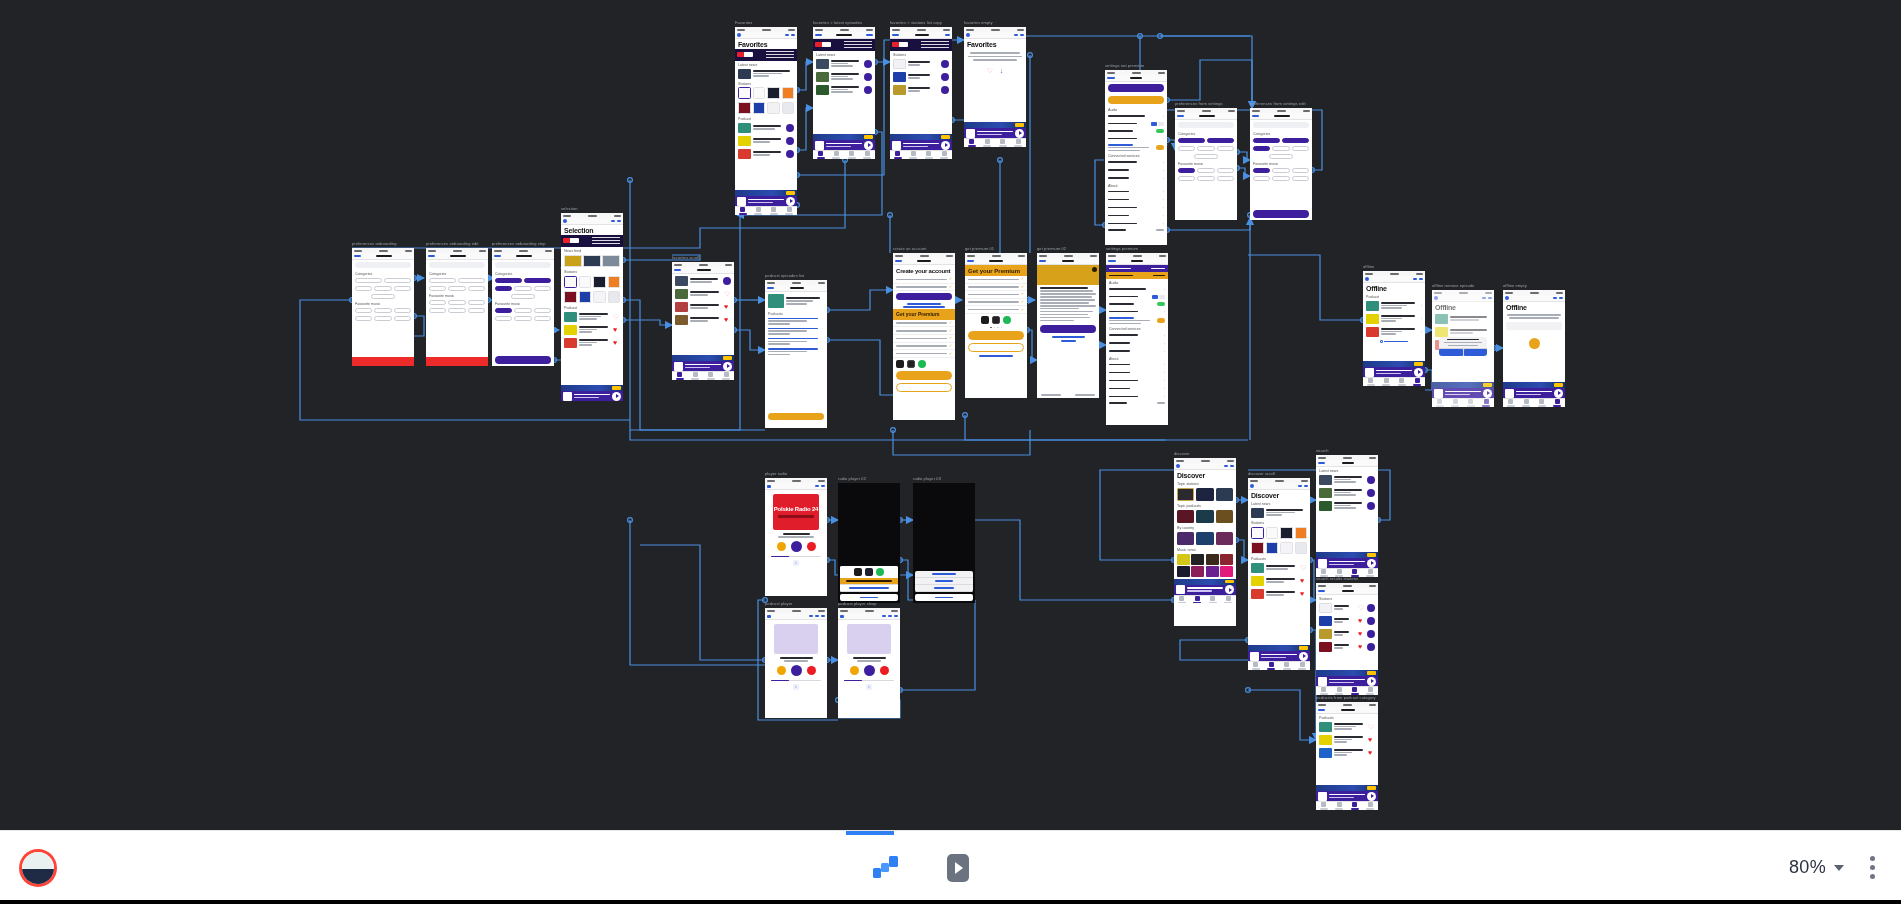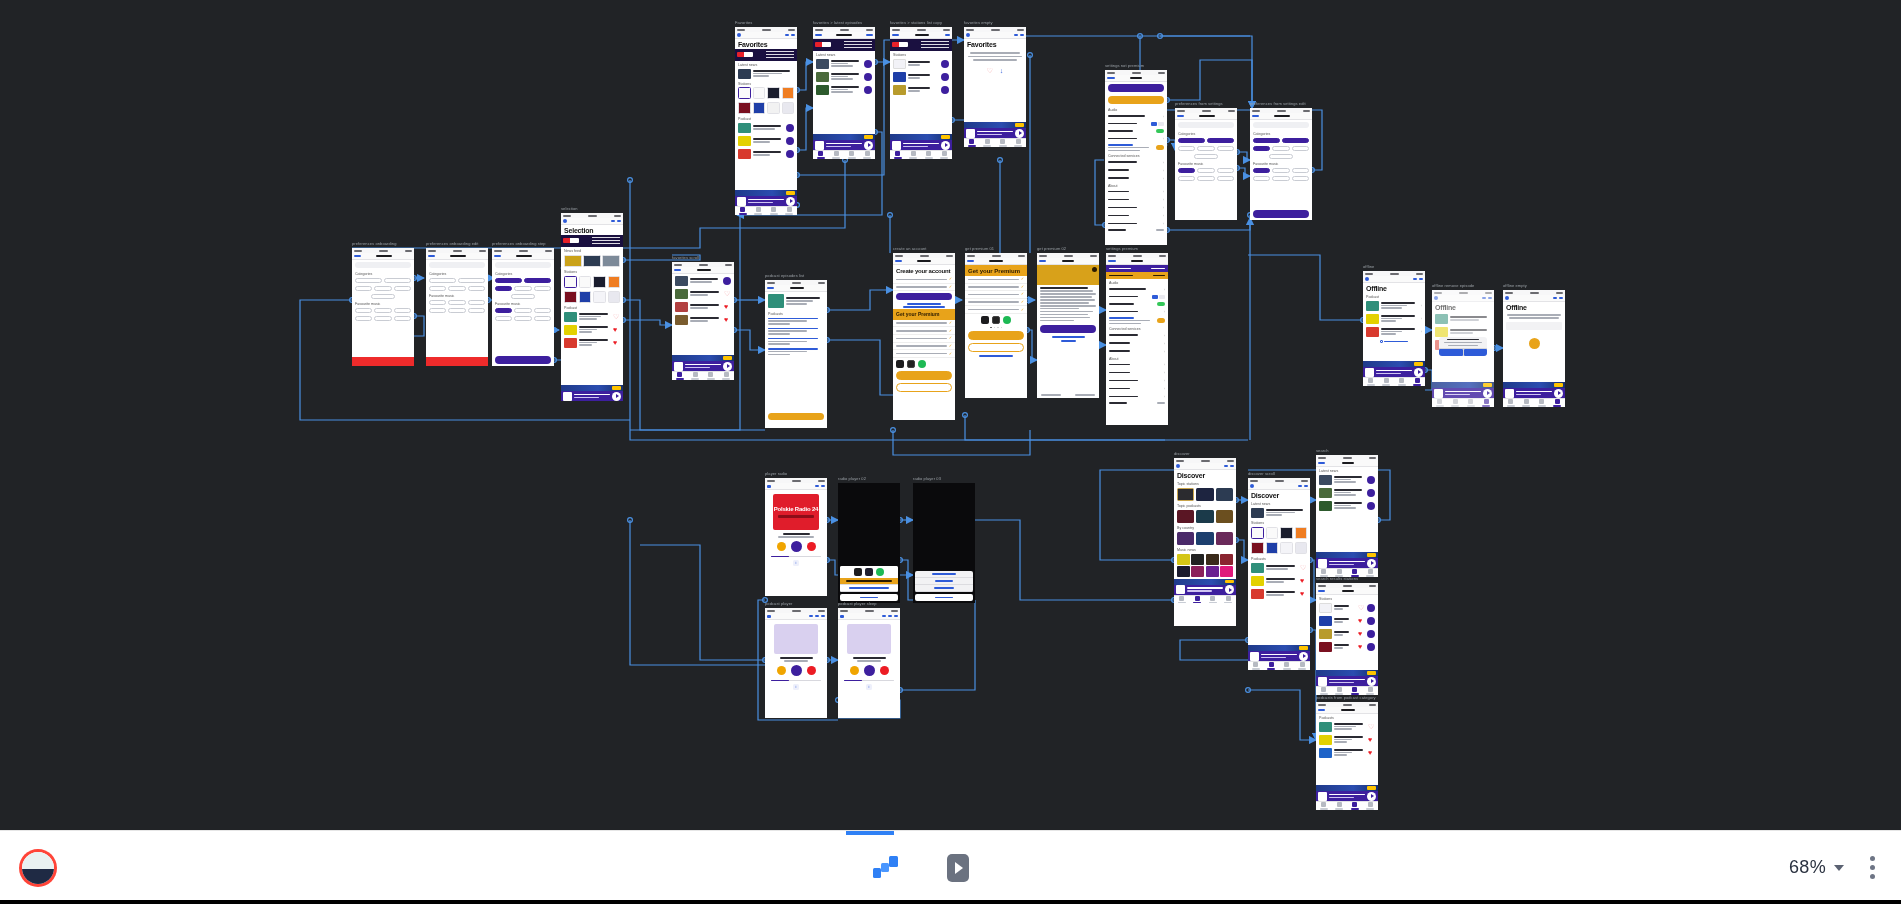--- a/index.html
+++ b/index.html
@@ -2187,21 +2187,21 @@
       <div class="tb-tool">
         <svg width="22" height="28" viewBox="0 0 22 28" aria-hidden="true">
           <rect x="0" y="0" width="22" height="28" rx="5" fill="#6b7280"></rect>
           <path d="M8 8 L16 14 L8 20 Z" fill="#ffffff"></path>
         </svg>
       </div>
     </div>
 
     <div class="tb-right">
       <div class="zoom-ctl">
-        <span class="zoom-val">68%</span>
+        <span class="zoom-val">80%</span>
         <span class="caret"></span>
       </div>
       <div class="kebab">
         <span></span>
           <span></span>
           <span></span>
       </div>
     </div>
   </div>
 

